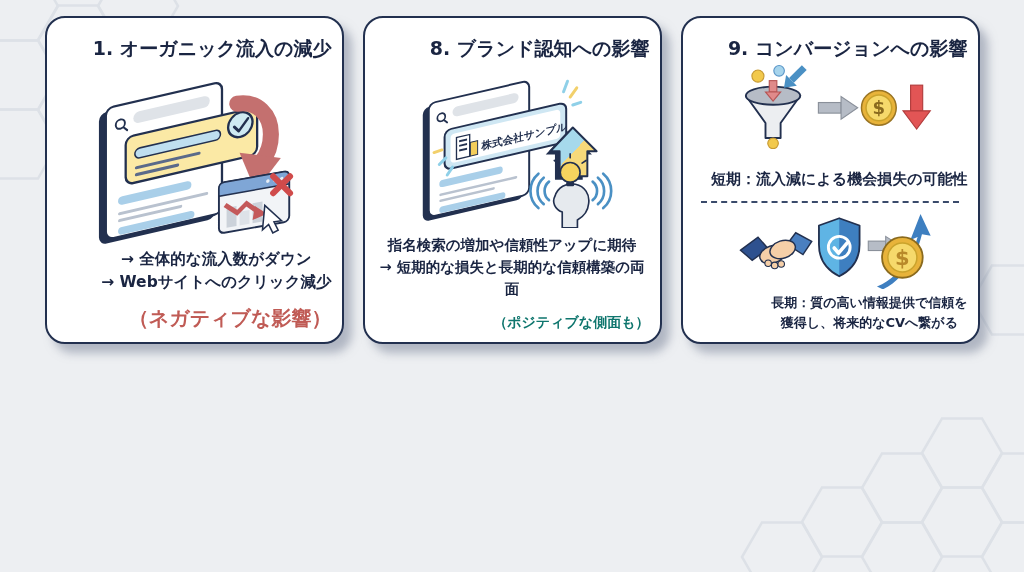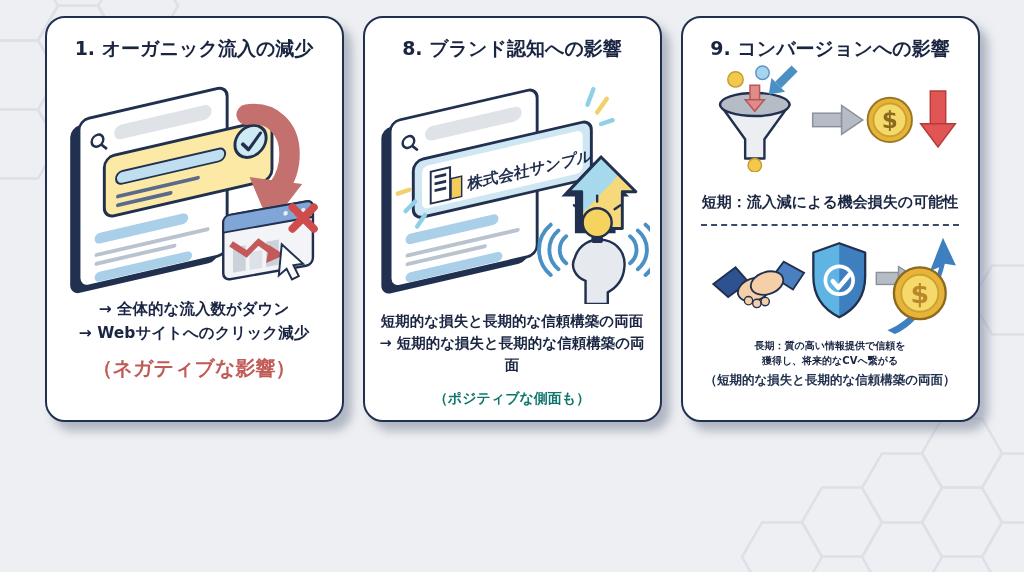--- a/index.html
+++ b/index.html
@@ -22,29 +22,29 @@
     text-shadow: 0 2px 3px rgba(30,40,70,0.22);
   }
   .cards-row {
     display: flex;
     justify-content: center;
     gap: 19px;
     margin-top: 16px;
   }
   .card {
     width: 299px;
-    height: 406px;
+    height: 328px;
     background: #ffffff;
     border: 2.5px solid #22304f;
     border-radius: 20px;
     box-shadow: 8px 9px 10px rgba(125,135,155,0.55);
     padding: 16px 10px 10px 10px;
     display: flex;
     flex-direction: column;
-    align-items: center;
+    align-items: flex-end;
   }
   .card-heading {
     font-size: 19px;
     font-weight: 800;
     text-align: center;
     color: #1a2542;
     margin-top: 2px;
   }
   .illus { display: block; margin-top: 2px; }
   .body-lines {
@@ -53,21 +53,21 @@
     line-height: 1.52;
     color: #1a2542;
   }
   .card1-lines { font-size: 15.5px; margin-top: 2px; }
   .card2-lines { font-size: 14.5px; margin-top: 6px; }
   .caption { text-align: center; font-weight: 700; margin-top: 10px; }
   .caption-negative { color: #c05b55; font-size: 20px; }
   .caption-positive { color: #0f766e; font-size: 14px; margin-top: 14px; }
   .caption-both { color: #22304f; font-size: 12.5px; margin-top: 4px; }
   .short-text { font-size: 15px; font-weight: 800; text-align: center; margin-top: 21px; }
-  .long-text { font-size: 10px; font-weight: 800; text-align: center; line-height: 1.5; margin-top: 4px; }
+  .long-text { font-size: 13px; font-weight: 800; text-align: center; line-height: 1.5; margin-top: 4px; }
   .dashed-divider {
     width: 94%;
     border-top: 2.5px dashed #3a4a6b;
     margin: 12px auto 6px auto;
   }
   .row-illus { margin-top: 2px; }
 </style>
 </head>
 <body>
 
@@ -215,21 +215,21 @@
           <path d="M196 178 A18 18 0 0 0 196 206"></path>
           <path d="M188 172 A26 26 0 0 0 188 212"></path>
           <path d="M180 166 A34 34 0 0 0 180 218"></path>
           <path d="M262 178 A18 18 0 0 1 262 206"></path>
           <path d="M270 172 A26 26 0 0 1 270 212"></path>
           <path d="M278 166 A34 34 0 0 1 278 218"></path>
         </g>
       </svg>
 
       <div class="body-lines card2-lines">
-        <div>短期的な損失と長期的な信頼構築の両面</div>
+        <div>指名検索の増加や信頼性アップに期待</div>
         <div>→ 短期的な損失と長期的な信頼構築の両面</div>
       </div>
       <div class="caption caption-positive">（ポジティブな側面も）</div>
     </div>
 
     <div class="card">
       <div class="card-heading">9. コンバージョンへの影響</div>
 
       <svg class="row-illus" width="272" height="108" viewBox="0 0 272 112">
         <g>
@@ -292,17 +292,16 @@
           <circle cx="233" cy="64" r="28" fill="#e8b33a" stroke="#8a6a1e" stroke-width="2.5"></circle>
           <circle cx="233" cy="64" r="20" fill="#f6d96b" stroke="#caa32c" stroke-width="2"></circle>
           <text x="233" y="74" text-anchor="middle" font-size="29" font-weight="bold" fill="#b8892a">$</text>
         </g>
       </svg>
 
       <div class="long-text">
         <div>長期：質の高い情報提供で信頼を</div>
         <div>獲得し、将来的なCVへ繋がる</div>
       </div>
-      <div class="caption caption-both">（短期的な損失と長期的な信頼構築の両面）</div>
     </div>
 
   </div>
 </div>
 
 </body></html>

